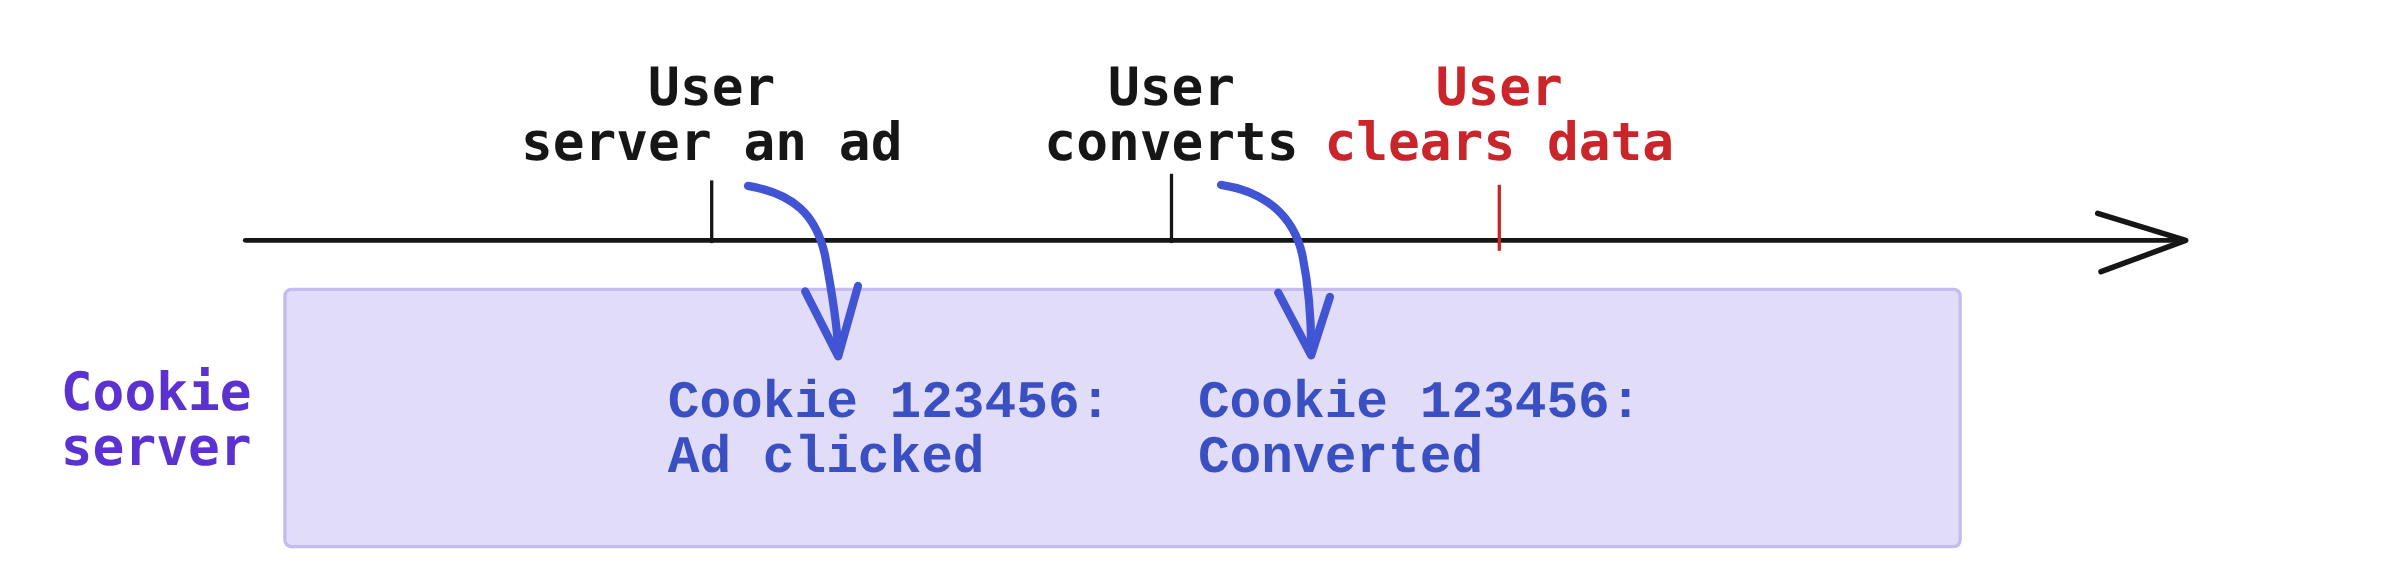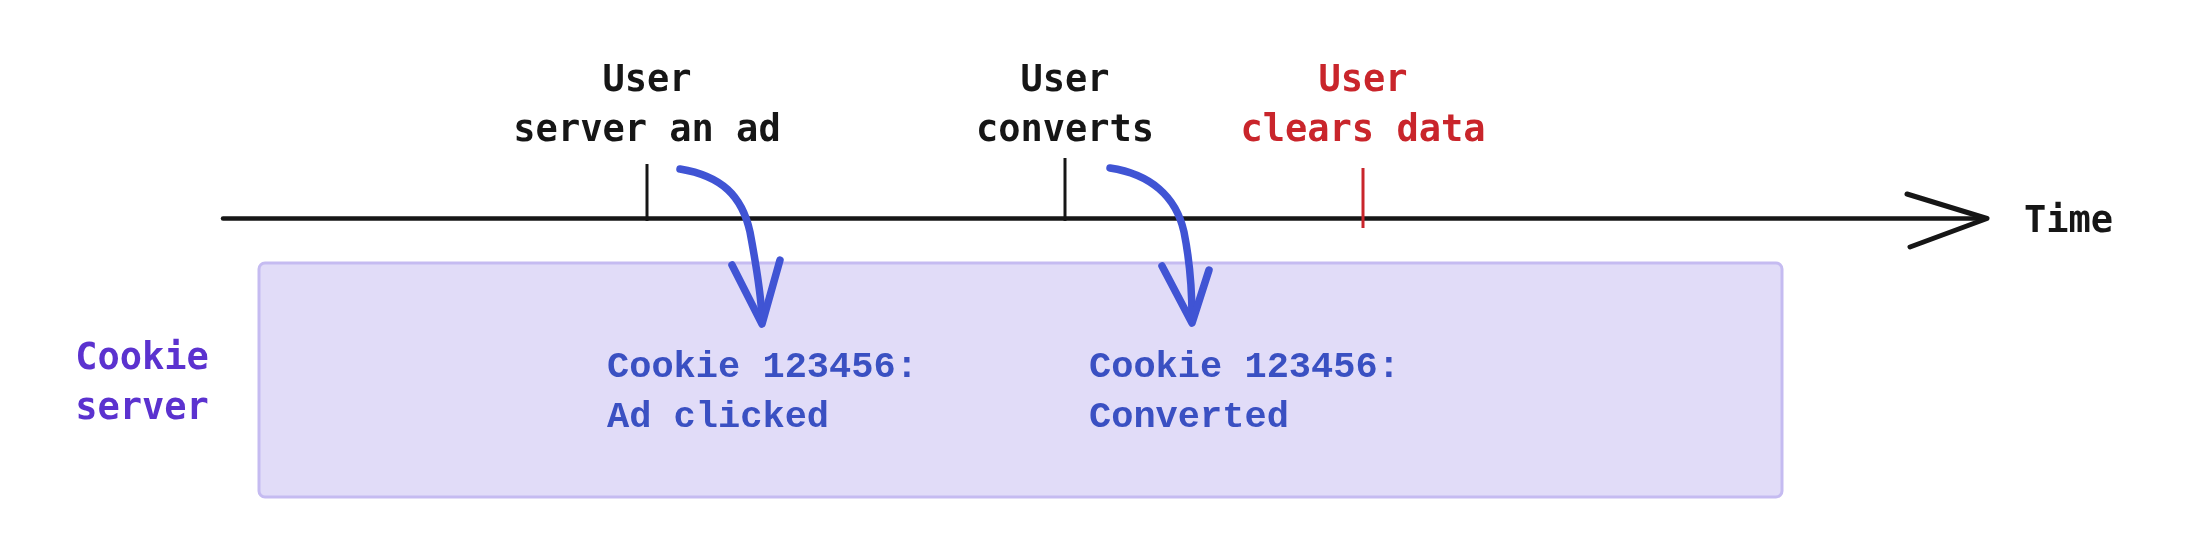--- a/index.html
+++ b/index.html
@@ -6,21 +6,21 @@
   #canvas{
     position:relative;
     width:2188px;
     height:534px;
     background:#ffffff;
     overflow:hidden;
     font-family:"DejaVu Sans Mono", monospace;
     font-weight:bold;
   }
   #shapes{position:absolute;left:0;top:0;z-index:1;}
-  .txt{position:absolute;z-index:2;font-size:37px;line-height:50px;white-space:nowrap;}
+  .txt{position:absolute;z-index:2;font-size:48px;line-height:50px;white-space:nowrap;}
   .centered{transform:translateX(-50%);text-align:center;}
   .txt span{display:block;}
   .event-label{top:54px;color:#161616;}
   .time-label{left:2024px;top:195px;color:#161616;}
   .server-label{left:142px;top:332px;}
   .record{top:342px;font-family:Liberation Mono, monospace;}
 </style>
 </head>
 <body>
 
@@ -52,21 +52,20 @@
   <div class="txt centered event-label" style="left: 1065px; color: rgb(22, 22, 22);">
     <span>User</span>
     <span>converts</span>
   </div>
 
   <div class="txt centered event-label" style="left: 1363px; color: rgb(201, 37, 43);">
     <span>User</span>
     <span>clears data</span>
   </div>
 
-  <div class="txt time-label" style="color: rgb(22, 22, 22);">Time</div>
 
   <div class="txt centered server-label" style="color: rgb(91, 50, 207);">
     <span>Cookie</span>
     <span>server</span>
   </div>
 
   <div class="txt record" style="left: 607px; color: rgb(58, 80, 194);">
     <span>Cookie 123456:</span>
     <span>Ad clicked</span>
   </div>

